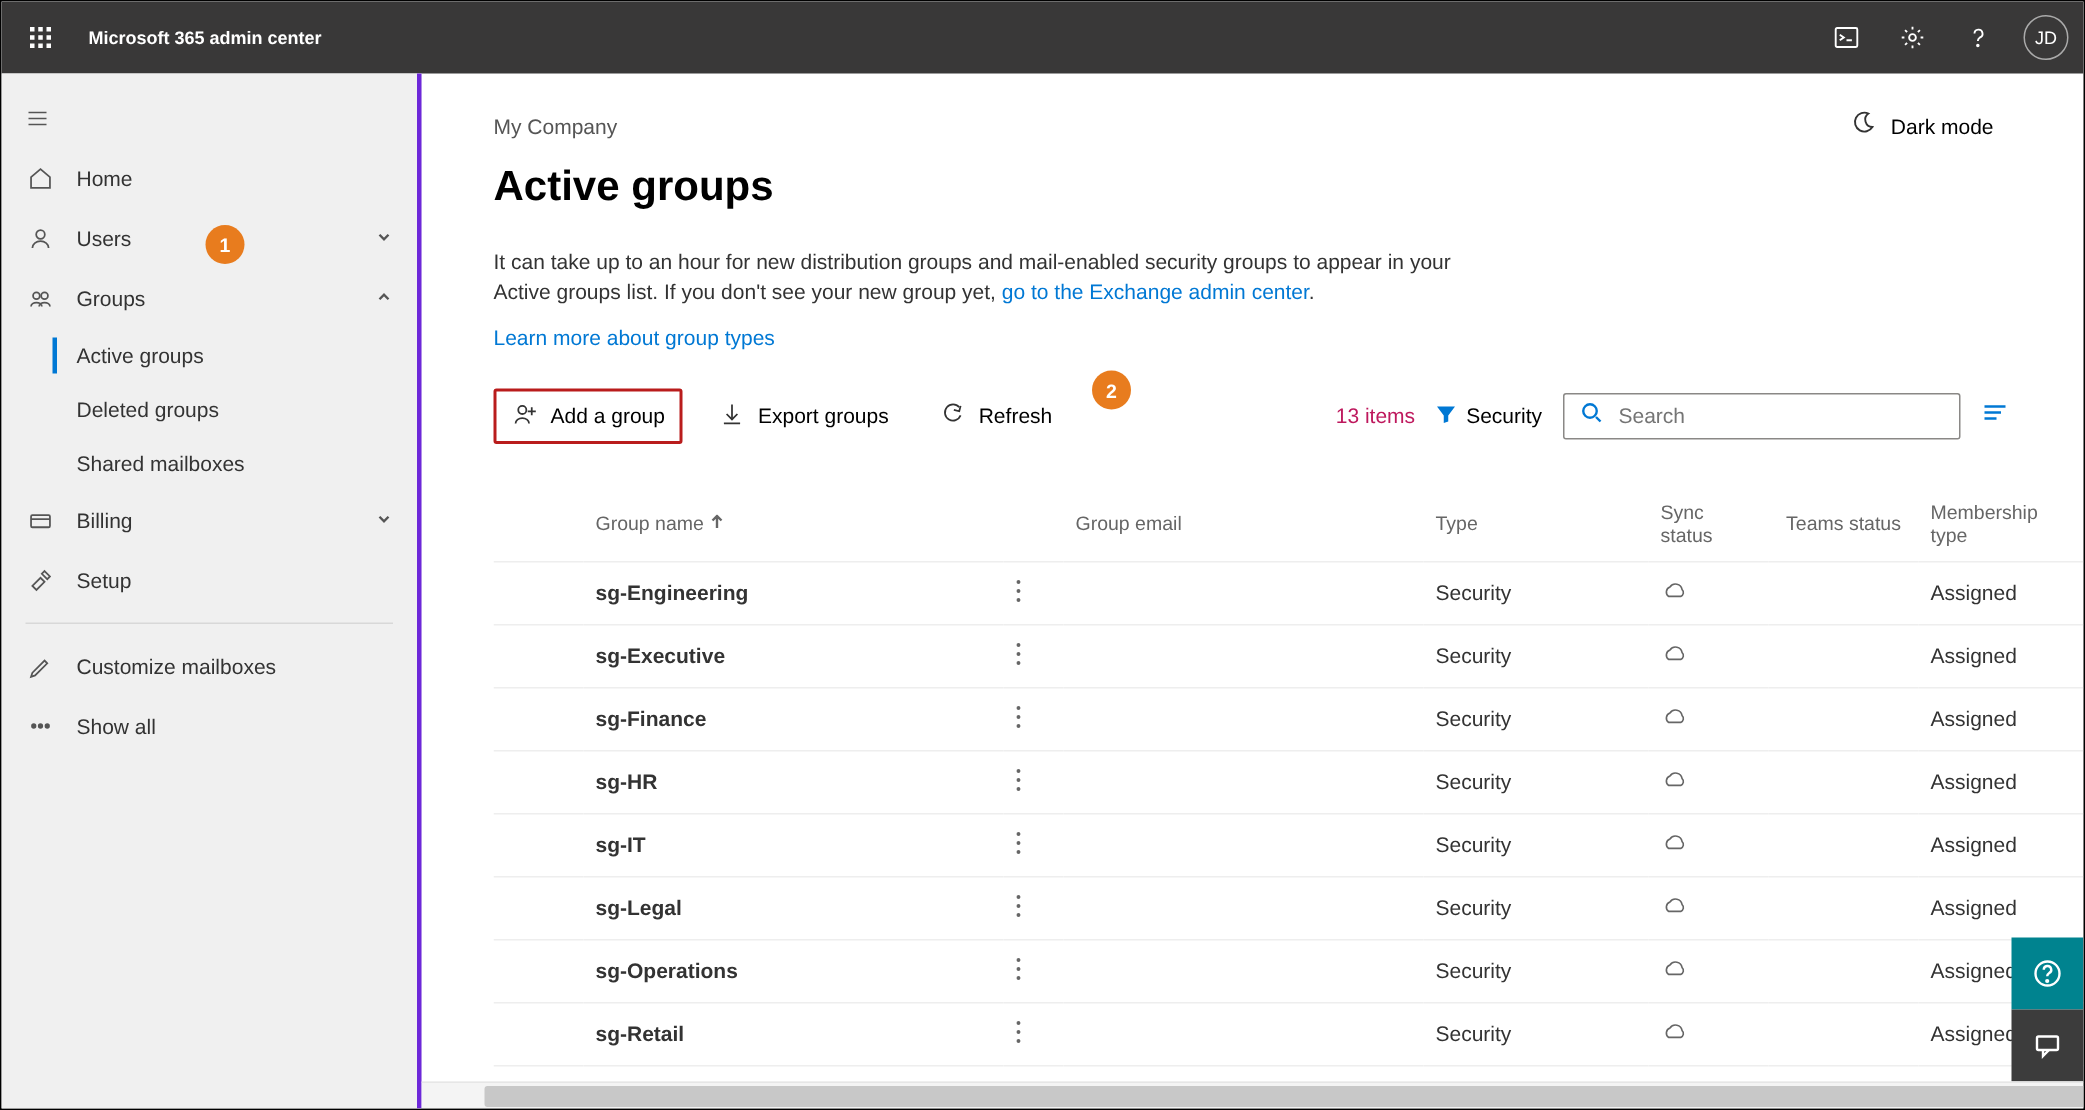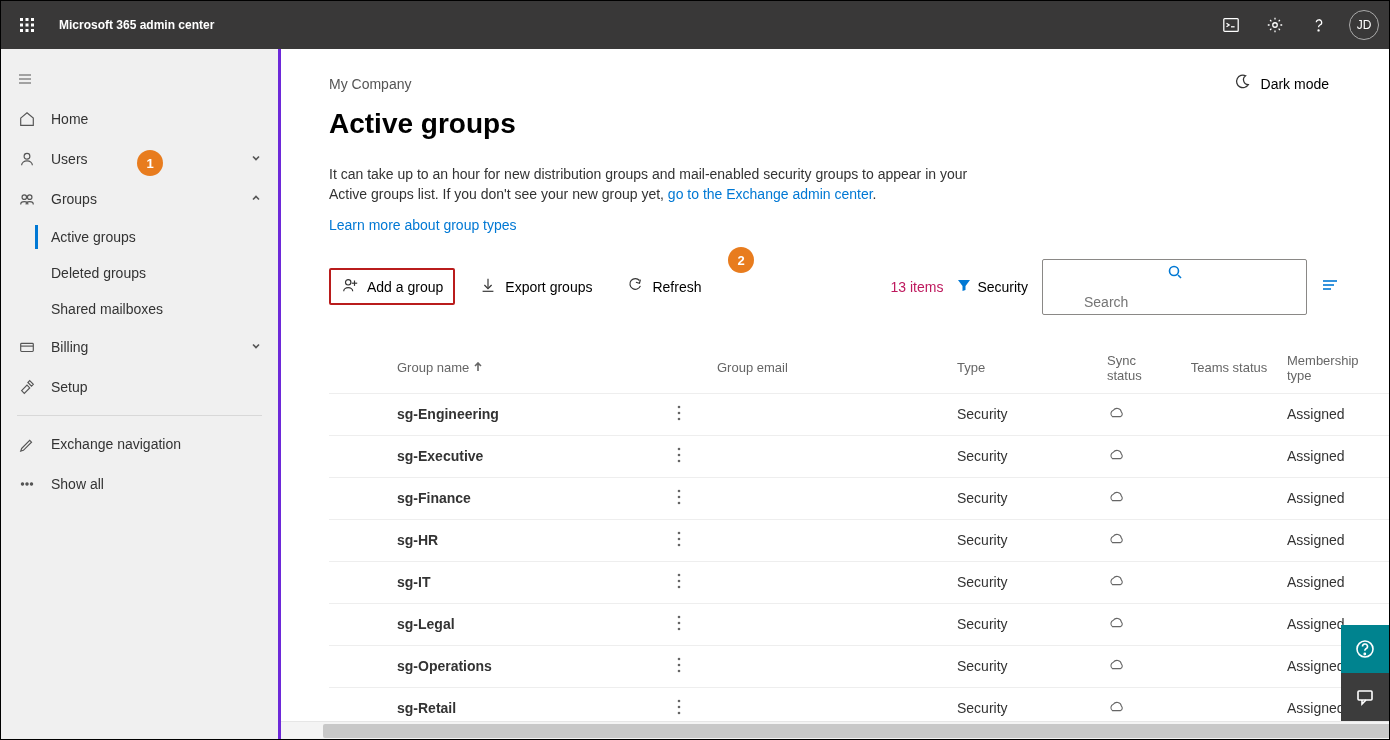--- a/index.html
+++ b/index.html
@@ -36,21 +36,21 @@
   .desc a { color: #0078d4; text-decoration: none; }
   .link2 { color: #0078d4; font-size: 14px; margin-top: 12px; display: inline-block; cursor: pointer; }
   .cmdbar { display: flex; align-items: center; gap: 14px; margin-top: 26px; padding-right: 50px; }
   .cmd-btn { display: flex; align-items: center; gap: 8px; padding: 6px 10px; font-size: 14px; cursor: pointer; border-radius: 2px; }
   .cmd-btn svg { width: 18px; height: 18px; stroke: #333; fill: none; stroke-width: 1.3; }
   .cmd-btn.highlighted { border: 2px solid #b91c1c; text-align: right; }
   .cmdbar .spacer { flex: 1; }
   .count { font-size: 14px; color: #be185d; }
   .filter-chip { display: flex; align-items: center; gap: 6px; font-size: 14px; cursor: pointer; }
   .filter-chip svg { width: 14px; height: 14px; fill: #0078d4; }
-  .search-box { display: flex; align-items: center; border: 1px solid #8a8886; border-radius: 2px; padding: 4px 10px; width: 265px; gap: 10px; flex-direction: column; }
+  .search-box { display: flex; align-items: center; border: 1px solid #8a8886; border-radius: 2px; padding: 4px 10px; width: 265px; gap: 10px; }
   .search-box svg { width: 16px; height: 16px; stroke: #0078d4; fill: none; stroke-width: 1.6; }
   .search-box input { border: none; outline: none; font-size: 14px; flex: 1; }
   .list-opts { cursor: pointer; }
   .list-opts svg { width: 18px; height: 14px; stroke: #0078d4; fill: none; stroke-width: 1.6; }
   .callout { position: absolute; width: 26px; height: 26px; border-radius: 50%; background: #e87c1e; color: #fff; font-size: 13px; display: flex; align-items: center; justify-content: center; font-weight: 600; z-index: 5; }
   .callout.c1 { left: 137px; top: 150px; }
   .callout.c2 { left: 447px; top: 198px; }
   .table-wrap { margin-top: 28px; overflow: auto; flex: 1; }
   table { width: 100%; border-collapse: collapse; min-width: 1040px; }
   th { text-align: left; font-size: 13px; font-weight: 400; color: #666; padding: 10px 8px; border-bottom: 1px solid #eee; }
@@ -198,21 +198,21 @@
     </div>
 
     <div class="nav-divider"></div>
 
     <div class="nav-item">
       <span class="ic">
           <svg viewBox="0 0 20 20">
             <path d="M4 15 L13 6 L15 8 L6 17 L3 18 Z"></path>
           </svg>
         </span>
-      <span>Exchange navigation</span>
+      <span>Customize mailboxes</span>
     </div>
 
     <div class="nav-item">
       <span class="ic">
           <svg viewBox="0 0 20 20">
             <circle cx="5" cy="10" r="1.3" fill="#555"></circle>
             <circle cx="10" cy="10" r="1.3" fill="#555"></circle>
             <circle cx="15" cy="10" r="1.3" fill="#555"></circle>
           </svg>
         </span>

